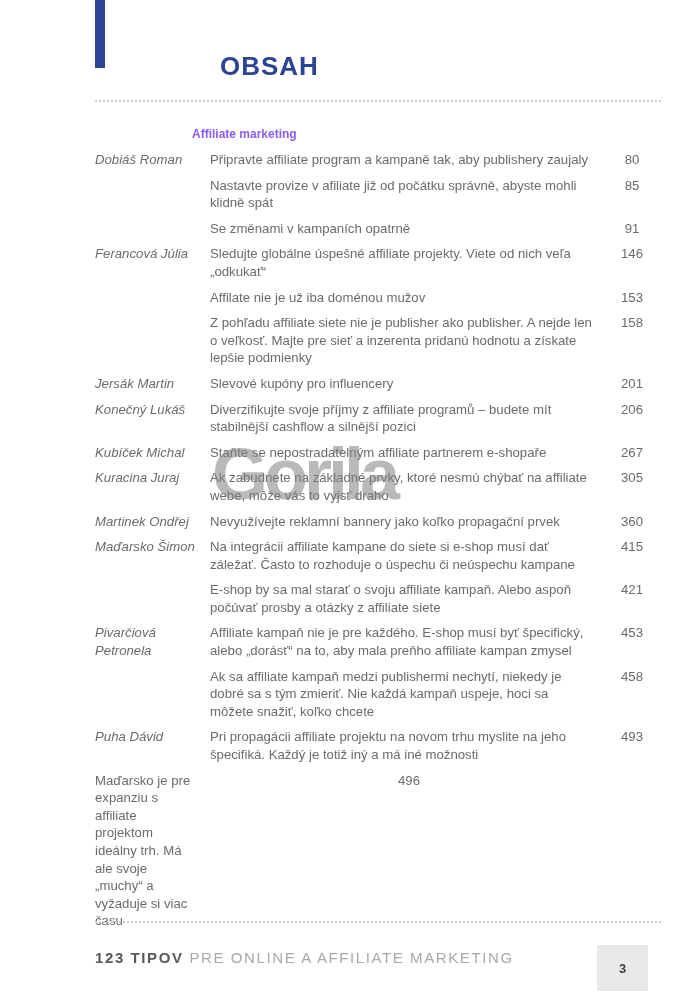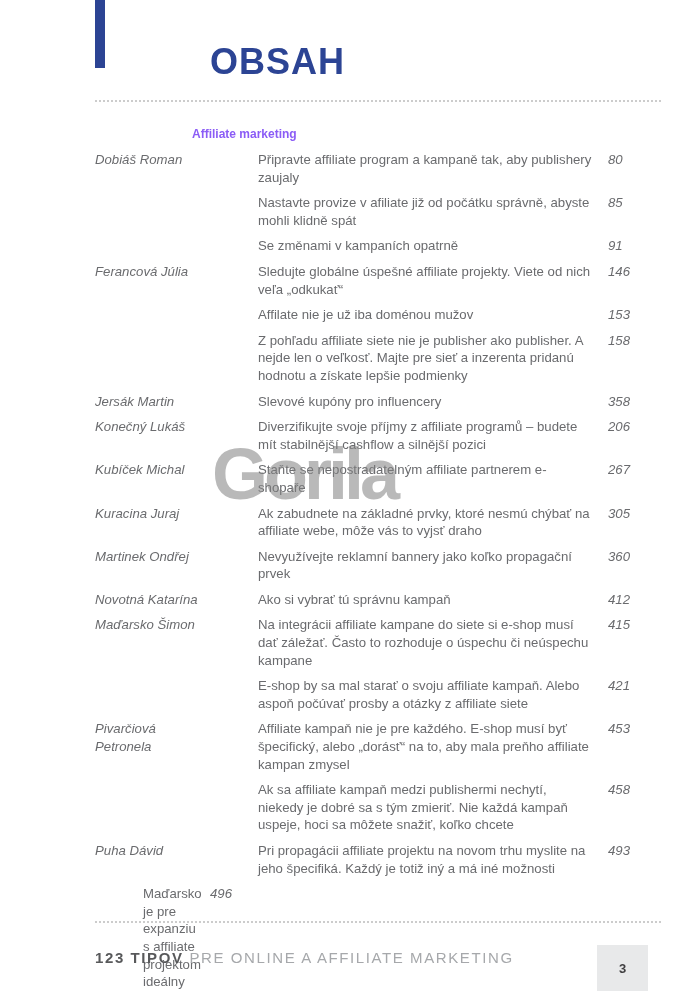--- a/index.html
+++ b/index.html
@@ -9,22 +9,22 @@
     font-family:"Liberation Sans", sans-serif;
     position:relative;
     overflow:hidden;
   }
   .accent-bar {
     position:absolute; left:95px; top:0;
     width:10px; height:68px;
     background:#2c4494;
   }
   .page-title {
-    position:absolute; left:209px; top:40px; margin:1px;
-    font-size:36px; font-weight:bold; letter-spacing:1px;
+    position:absolute; left:209px; top:40px; margin:11px;
+    font-size:26px; font-weight:bold; letter-spacing:1px;
     color:#2c4494;
     text-align:center;
   }
   .rule {
     position:absolute; left:95px; width:566px; height:0;
     border-top:2px dotted #cccccc;
   }
   .rule-top { top:100px; }
   .rule-bottom { top:921px; }
   .content {
@@ -36,22 +36,22 @@
     font-size:12px; font-weight:bold;
     color:#8b5cf6;
   }
   .row {
     display:grid;
     grid-template-columns:115px 1fr 48px;
     margin-bottom:8px;
     font-size:13.2px; line-height:17.6px;
   }
   .author { font-style:italic; padding-right:8px; }
-  .entry-title { padding-right:14px;margin-left:48px; }
-  .pagenum { font-style:italic; text-align:left; }
+  .entry-title { padding-right:14px; }
+  .pagenum { text-align:center; }
   .watermark {
     position:absolute; left:212px; top:438px;
     font-size:72px; font-weight:bold; line-height:1;
     letter-spacing:-4px;
     color:rgba(128,128,128,0.55);
     pointer-events:none;
     z-index:5;
   }
   .footer-text {
     position:absolute; left:95px; top:949px;
@@ -113,21 +113,21 @@
 
   <div class="row">
     <div class="author"></div>
     <div class="entry-title">Z pohľadu affiliate siete nie je publisher ako publisher. A nejde len o veľkosť. Majte pre sieť a inzerenta pridanú hodnotu a získate lepšie podmienky</div>
     <div class="pagenum">158</div>
   </div>
 
   <div class="row">
     <div class="author">Jersák Martin</div>
     <div class="entry-title">Slevové kupóny pro influencery</div>
-    <div class="pagenum">358</div>
+    <div class="pagenum">201</div>
   </div>
 
   <div class="row">
     <div class="author">Konečný Lukáš</div>
     <div class="entry-title">Diverzifikujte svoje příjmy z affiliate programů – budete mít stabilnější cashflow a silnější pozici</div>
     <div class="pagenum">206</div>
   </div>
 
   <div class="row">
     <div class="author">Kubíček Michal</div>
@@ -140,25 +140,20 @@
     <div class="entry-title">Ak zabudnete na základné prvky, ktoré nesmú chýbať na affiliate webe, môže vás to vyjsť draho</div>
     <div class="pagenum">305</div>
   </div>
 
   <div class="row">
     <div class="author">Martinek Ondřej</div>
     <div class="entry-title">Nevyužívejte reklamní bannery jako koľko propagační prvek</div>
     <div class="pagenum">360</div>
   </div>
 
-  <div class="row">
-    <div class="author">Novotná Katarína</div>
-    <div class="entry-title">Ako si vybrať tú správnu kampaň</div>
-    <div class="pagenum">412</div>
-  </div>
 
   <div class="row">
     <div class="author">Maďarsko Šimon</div>
     <div class="entry-title">Na integrácii affiliate kampane do siete si e-shop musí dať záležať. Často to rozhoduje o úspechu či neúspechu kampane</div>
     <div class="pagenum">415</div>
   </div>
 
   <div class="row">
     <div class="author"></div>
     <div class="entry-title">E-shop by sa mal starať o svoju affiliate kampaň. Alebo aspoň počúvať prosby a otázky z affiliate siete</div>

